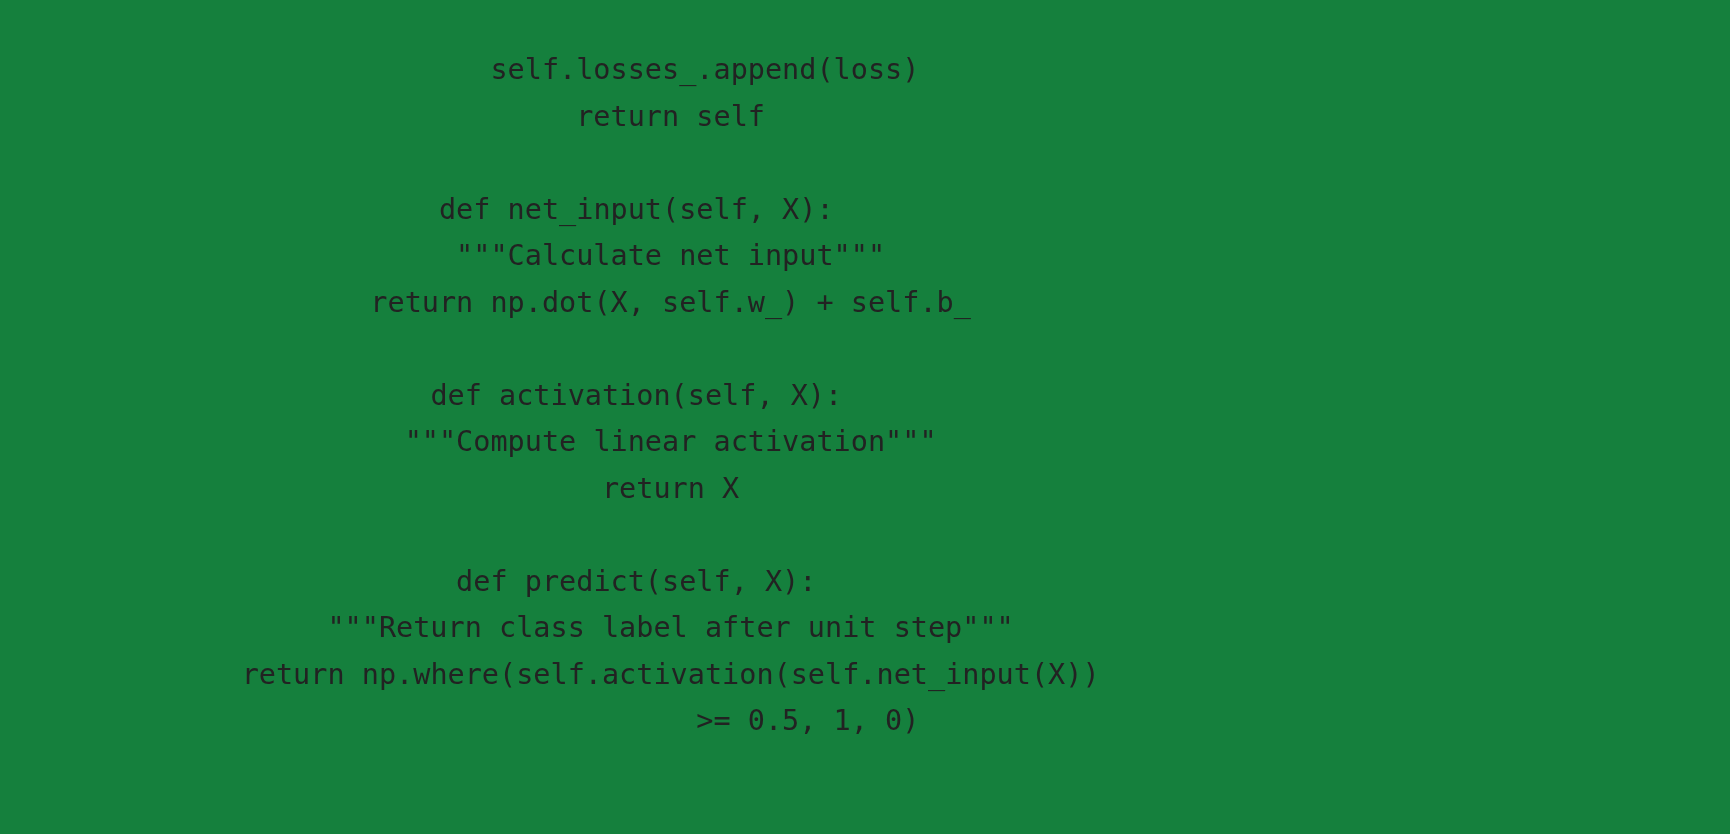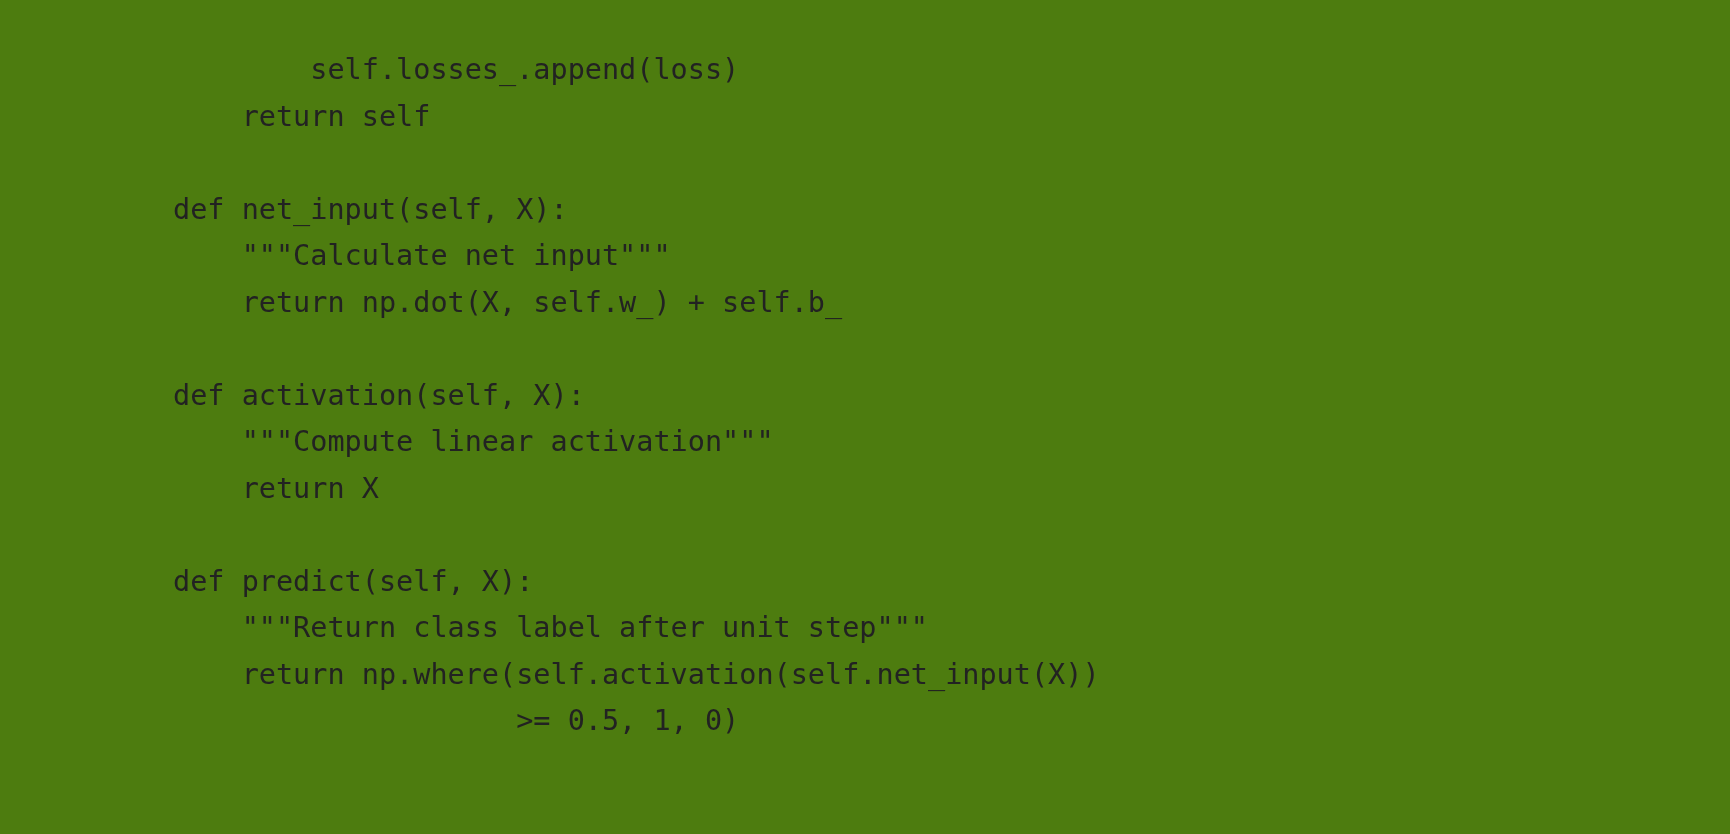--- a/index.html
+++ b/index.html
@@ -13,23 +13,24 @@
     height: 834px;
     overflow: hidden;
     font-family: "DejaVu Sans Mono", "Liberation Mono", monospace;
   }
   #code-listing {
     position: absolute;
     left: 0;
     top: 0;
     width: 1730px;
     height: 834px;
-    background: #4d7c0f;
+    background: #15803d;
     padding: 0;
     box-sizing: border-box;
+    text-align: center;
   }
   .code-block {
     position: absolute;
     left: 173px;
     top: 47px;
     margin: 0;
     padding: 0;
     font-family: "DejaVu Sans Mono", "Liberation Mono", monospace;
     font-size: 28.5px;
     line-height: 46.5px;

